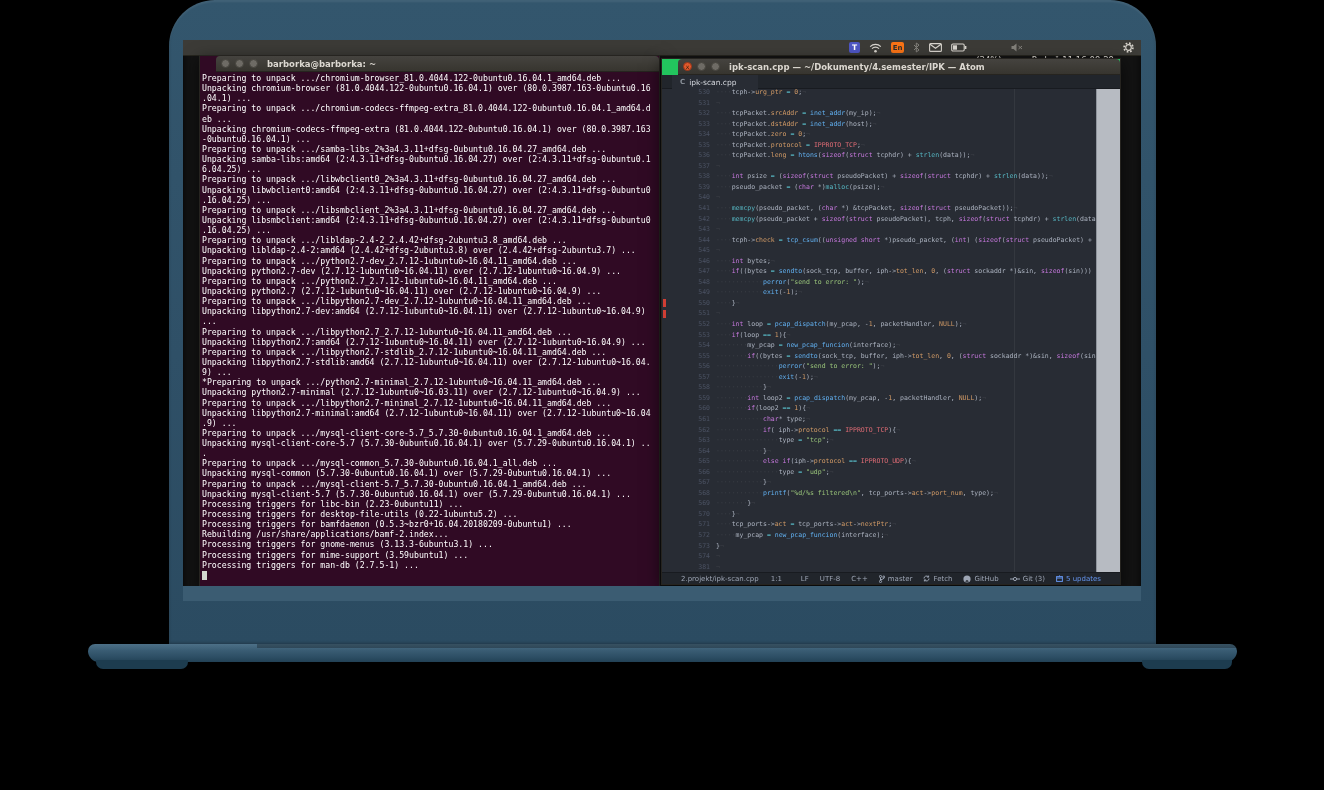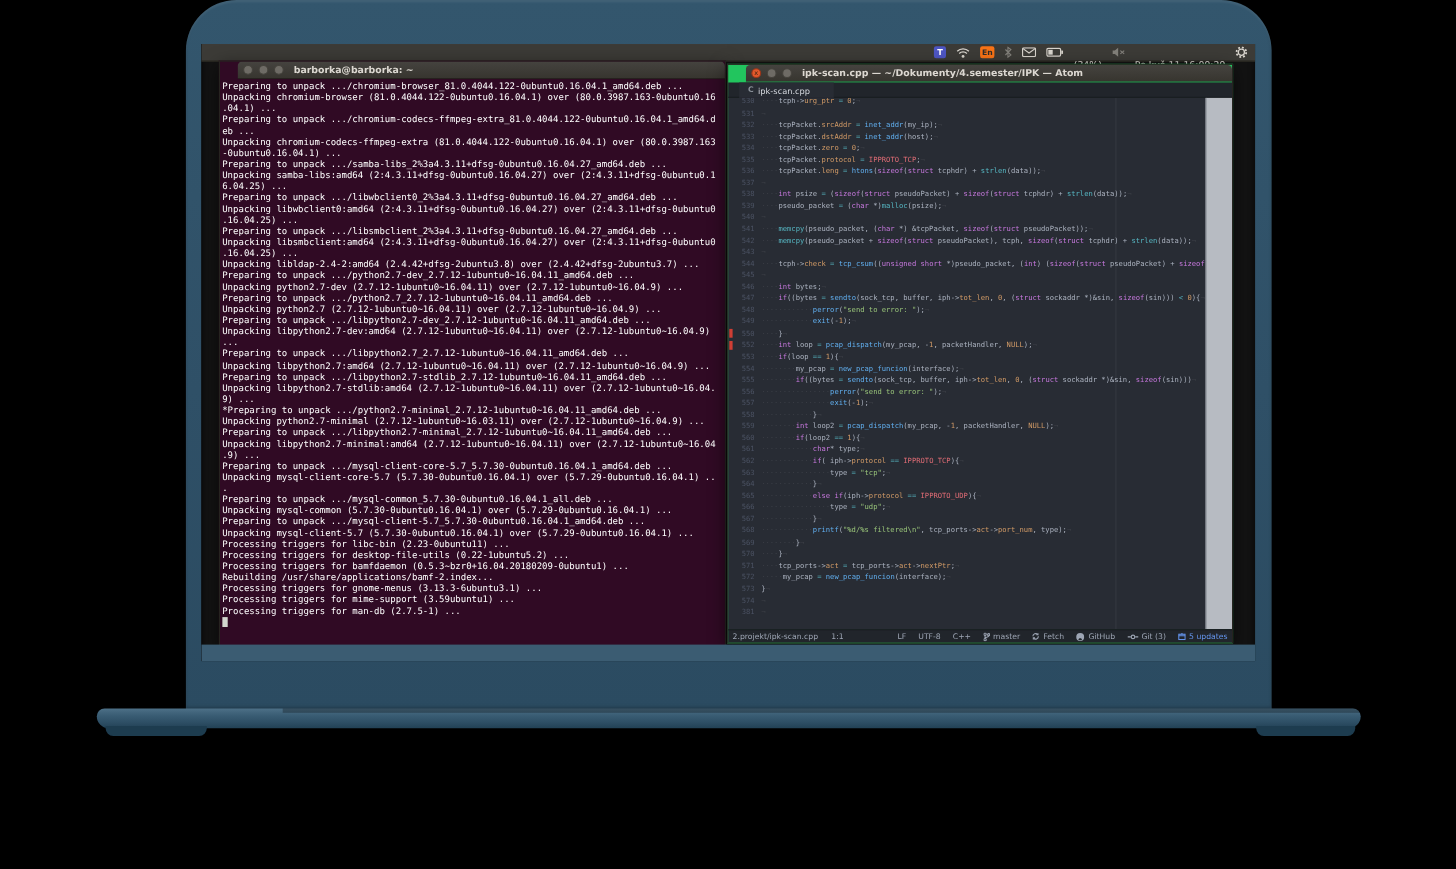--- a/index.html
+++ b/index.html
@@ -51,30 +51,30 @@
   
   #atom{left:478px;top:18px;width:460px;height:527px;background:#22c55e;}
   .tabbar{position:absolute;left:0;top:16px;right:0;height:14px;background:#21252b;border-bottom:1px solid #181b20;}
   .tab{position:absolute;left:10px;top:0;height:14px;min-width:86px;background:#282c34;display:flex;align-items:center;
        gap:4px;padding:0 8px;font-size:7.5px;color:#d7dae0;}
   .tab .ficon{color:#8a9199;font-size:7px;font-weight:bold;}
   .editor{position:absolute;left:0;top:30px;right:0;bottom:12px;overflow:hidden;background:#282c34;}
   .gutter-markers{position:absolute;left:0;top:0;width:4px;height:100%;}
   .gmark{position:absolute;left:1px;width:3px;height:8px;background:#cf3e34;}
   #code-lines{position:absolute;left:0;top:-2px;right:0;font-family:"DejaVu Sans Mono",monospace;font-size:6.5px;}
-  .crow{height:10.55px;line-height:10.55px;white-space:pre;display:flex;}
+  .crow{height:10.55px;line-height:10.55px;white-space:pre;display:flex;padding-left:24px;}
   .crow .ln{width:30px;flex:none;text-align:right;padding-right:6px;color:#4b5263;}
   .crow .ctext{color:#abb2bf;flex:1;overflow:hidden;}
   .kw{color:#c678dd;} .fn{color:#61afef;} .bf{color:#56b6c2;} .st{color:#98c379;}
   .nm{color:#d19a66;} .cs{color:#e06c75;} .op{color:#56b6c2;} .ws{color:rgba(255,255,255,.09);}
   .wrap-guide{position:absolute;left:352px;top:30px;bottom:12px;width:1px;background:rgba(255,255,255,.06);}
   .scrollstrip{position:absolute;right:0;top:30px;bottom:12px;width:24px;background:#b7bbc2;
                border-left:1px solid #8f949c;}
   .statusbar{position:absolute;left:0;bottom:0;right:0;height:12px;background:#21252b;border-top:1px solid #181b20;
-             display:flex;align-items:center;font-size:7px;color:#9da5b4;padding:0 4px;}
+             display:flex;align-items:center;font-size:7px;color:#9da5b4;padding:0 19px;}
   .statusbar .lft{display:flex;gap:12px;align-items:center;}
   .statusbar .rgt{margin-left:auto;display:flex;gap:11px;align-items:center;}
   .sitem{display:flex;align-items:center;gap:3px;white-space:nowrap;}
   .sitem.blue{color:#6494ed;}
 
   .screen-bottom{position:absolute;left:0;right:0;bottom:0;height:15px;background:#3b5c72;}
   svg{display:block;}
 </style>
 </head>
 <body>
@@ -146,20 +146,21 @@
             <div class="trow">-0ubuntu0.16.04.1) ...</div>
             <div class="trow">Preparing to unpack .../samba-libs_2%3a4.3.11+dfsg-0ubuntu0.16.04.27_amd64.deb ...</div>
             <div class="trow">Unpacking samba-libs:amd64 (2:4.3.11+dfsg-0ubuntu0.16.04.27) over (2:4.3.11+dfsg-0ubuntu0.1</div>
             <div class="trow">6.04.25) ...</div>
             <div class="trow">Preparing to unpack .../libwbclient0_2%3a4.3.11+dfsg-0ubuntu0.16.04.27_amd64.deb ...</div>
             <div class="trow">Unpacking libwbclient0:amd64 (2:4.3.11+dfsg-0ubuntu0.16.04.27) over (2:4.3.11+dfsg-0ubuntu0</div>
             <div class="trow">.16.04.25) ...</div>
             <div class="trow">Preparing to unpack .../libsmbclient_2%3a4.3.11+dfsg-0ubuntu0.16.04.27_amd64.deb ...</div>
             <div class="trow">Unpacking libsmbclient:amd64 (2:4.3.11+dfsg-0ubuntu0.16.04.27) over (2:4.3.11+dfsg-0ubuntu0</div>
             <div class="trow">.16.04.25) ...</div>
+            <div class="trow">Preparing to unpack .../libldap-2.4-2_2.4.42+dfsg-2ubuntu3.8_amd64.deb ...</div>
             <div class="trow">Unpacking libldap-2.4-2:amd64 (2.4.42+dfsg-2ubuntu3.8) over (2.4.42+dfsg-2ubuntu3.7) ...</div>
             <div class="trow">Preparing to unpack .../python2.7-dev_2.7.12-1ubuntu0~16.04.11_amd64.deb ...</div>
             <div class="trow">Unpacking python2.7-dev (2.7.12-1ubuntu0~16.04.11) over (2.7.12-1ubuntu0~16.04.9) ...</div>
             <div class="trow">Preparing to unpack .../python2.7_2.7.12-1ubuntu0~16.04.11_amd64.deb ...</div>
             <div class="trow">Unpacking python2.7 (2.7.12-1ubuntu0~16.04.11) over (2.7.12-1ubuntu0~16.04.9) ...</div>
             <div class="trow">Preparing to unpack .../libpython2.7-dev_2.7.12-1ubuntu0~16.04.11_amd64.deb ...</div>
             <div class="trow">Unpacking libpython2.7-dev:amd64 (2.7.12-1ubuntu0~16.04.11) over (2.7.12-1ubuntu0~16.04.9)</div>
             <div class="trow">...</div>
             <div class="trow">Preparing to unpack .../libpython2.7_2.7.12-1ubuntu0~16.04.11_amd64.deb ...</div>
             <div class="trow">Unpacking libpython2.7:amd64 (2.7.12-1ubuntu0~16.04.11) over (2.7.12-1ubuntu0~16.04.9) ...</div>
@@ -218,20 +219,21 @@
               <div class="crow"><span class="ln">541</span><span class="ctext"><span class="ws">····</span><span class="bf">memcpy</span>(pseudo_packet, (<span class="kw">char</span> *) &amp;tcpPacket, <span class="kw">sizeof</span>(<span class="kw">struct</span> pseudoPacket));<span class="ws">¬</span></span></div>
               <div class="crow"><span class="ln">542</span><span class="ctext"><span class="ws">····</span><span class="bf">memcpy</span>(pseudo_packet + <span class="kw">sizeof</span>(<span class="kw">struct</span> pseudoPacket), tcph, <span class="kw">sizeof</span>(<span class="kw">struct</span> tcphdr) + <span class="bf">strlen</span>(data));<span class="ws">¬</span></span></div>
               <div class="crow"><span class="ln">543</span><span class="ctext"><span class="ws">¬</span></span></div>
               <div class="crow"><span class="ln">544</span><span class="ctext"><span class="ws">····</span>tcph-&gt;<span class="nm">check</span> <span class="op">=</span> <span class="fn">tcp_csum</span>((<span class="kw">unsigned</span> <span class="kw">short</span> *)pseudo_packet, (<span class="kw">int</span>) (<span class="kw">sizeof</span>(<span class="kw">struct</span> pseudoPacket) + <span class="kw">sizeof</span>(<span class="kw">struct</span> tcphdr) + (data)));</span></div>
               <div class="crow"><span class="ln">545</span><span class="ctext"><span class="ws">¬</span></span></div>
               <div class="crow"><span class="ln">546</span><span class="ctext"><span class="ws">····</span><span class="kw">int</span> bytes;<span class="ws">¬</span></span></div>
               <div class="crow"><span class="ln">547</span><span class="ctext"><span class="ws">····</span><span class="kw">if</span>((bytes <span class="op">=</span> <span class="fn">sendto</span>(sock_tcp, buffer, iph-&gt;<span class="nm">tot_len</span>, <span class="nm">0</span>, (<span class="kw">struct</span> sockaddr *)&amp;sin, <span class="kw">sizeof</span>(sin))) <span class="op">&lt;</span> <span class="nm">0</span>){<span class="ws">¬</span></span></div>
               <div class="crow"><span class="ln">548</span><span class="ctext"><span class="ws">············</span><span class="fn">perror</span>(<span class="st">"send to error: "</span>);<span class="ws">¬</span></span></div>
               <div class="crow"><span class="ln">549</span><span class="ctext"><span class="ws">············</span><span class="fn">exit</span>(-<span class="nm">1</span>);<span class="ws">¬</span></span></div>
               <div class="crow"><span class="ln">550</span><span class="ctext"><span class="ws">····</span>}<span class="ws">¬</span></span></div>
+              <div class="crow"><span class="ln">551</span><span class="ctext"><span class="ws">¬</span></span></div>
               <div class="crow"><span class="ln">552</span><span class="ctext"><span class="ws">····</span><span class="kw">int</span> loop <span class="op">=</span> <span class="fn">pcap_dispatch</span>(my_pcap, -<span class="nm">1</span>, packetHandler, <span class="nm">NULL</span>);<span class="ws">¬</span></span></div>
               <div class="crow"><span class="ln">553</span><span class="ctext"><span class="ws">····</span><span class="kw">if</span>(loop <span class="op">==</span> <span class="nm">1</span>){<span class="ws">¬</span></span></div>
               <div class="crow"><span class="ln">554</span><span class="ctext"><span class="ws">········</span>my_pcap <span class="op">=</span> <span class="fn">new_pcap_funcion</span>(interface);<span class="ws">¬</span></span></div>
               <div class="crow"><span class="ln">555</span><span class="ctext"><span class="ws">········</span><span class="kw">if</span>((bytes <span class="op">=</span> <span class="fn">sendto</span>(sock_tcp, buffer, iph-&gt;<span class="nm">tot_len</span>, <span class="nm">0</span>, (<span class="kw">struct</span> sockaddr *)&amp;sin, <span class="kw">sizeof</span>(sin)))<span class="ws">¬</span></span></div>
               <div class="crow"><span class="ln">556</span><span class="ctext"><span class="ws">················</span><span class="fn">perror</span>(<span class="st">"send to error: "</span>);<span class="ws">¬</span></span></div>
               <div class="crow"><span class="ln">557</span><span class="ctext"><span class="ws">················</span><span class="fn">exit</span>(-<span class="nm">1</span>);<span class="ws">¬</span></span></div>
               <div class="crow"><span class="ln">558</span><span class="ctext"><span class="ws">············</span>}<span class="ws">¬</span></span></div>
               <div class="crow"><span class="ln">559</span><span class="ctext"><span class="ws">········</span><span class="kw">int</span> loop2 <span class="op">=</span> <span class="fn">pcap_dispatch</span>(my_pcap, -<span class="nm">1</span>, packetHandler, <span class="nm">NULL</span>);<span class="ws">¬</span></span></div>
               <div class="crow"><span class="ln">560</span><span class="ctext"><span class="ws">········</span><span class="kw">if</span>(loop2 <span class="op">==</span> <span class="nm">1</span>){<span class="ws">¬</span></span></div>
               <div class="crow"><span class="ln">561</span><span class="ctext"><span class="ws">············</span><span class="kw">char</span>* type;<span class="ws">¬</span></span></div>

